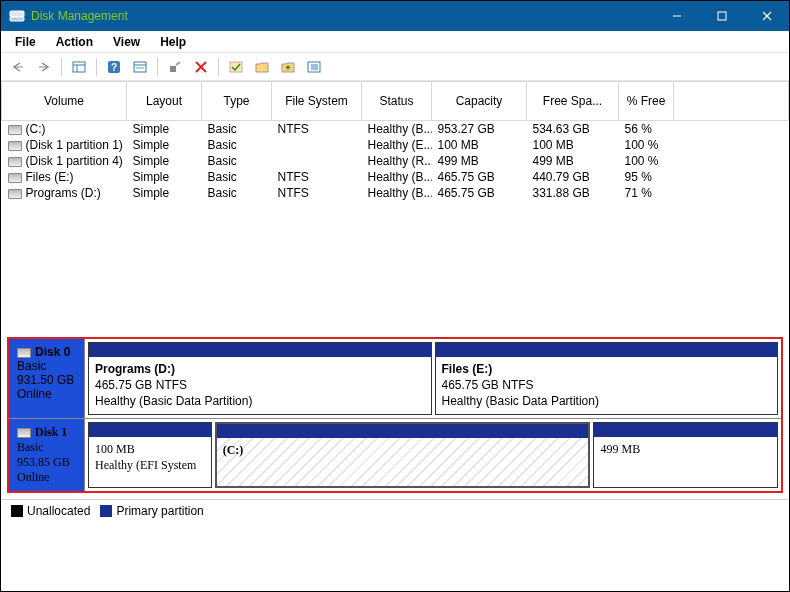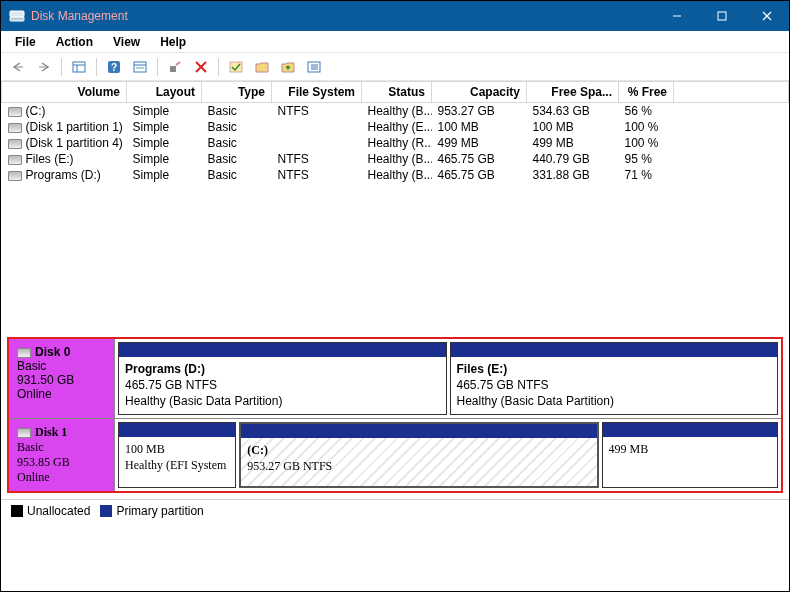--- a/index.html
+++ b/index.html
@@ -7,21 +7,21 @@
   font-family: "Segoe UI", Tahoma, sans-serif;
   font-size: 12px;
   background: #fff;
   width: 790px;
   height: 592px;
   overflow: hidden;
   border: 1px solid #000;
 }
 .titlebar {
   background: #0a5b9c;
-  color: #fca5a5;
+  color: #84cc16;
   height: 30px;
   display: flex;
   align-items: center;
   padding-left: 8px;
 }
 .titlebar .app-icon {
   width: 16px; height: 16px;
   margin-right: 6px;
   display: flex; align-items:center; justify-content:center;
 }
@@ -65,24 +65,24 @@
 .toolbar .tb-sep {
   width: 1px; height: 18px; background: #d0d0d0; margin: 0 2px;
 }
 
 .volume-table {
   border-collapse: collapse;
   width: 100%;
   table-layout: fixed;
 }
 .volume-table th {
-  text-align: right;
-  font-weight: bold;
+  text-align: center;
+  font-weight: normal;
   border: 1px solid #d8d8d8;
-  padding: 3px 6px;
+  padding: 12px 6px;
   background: #fff;
   font-size: 12px;
   height:20px;
 }
 .volume-table td {
   padding: 1px 6px;
   font-size: 12px;
   white-space: nowrap;
   overflow: hidden;
 }
@@ -102,23 +102,23 @@
   padding: 0;
   background:#fff;
   position:relative;
 }
 .disk-row {
   display: flex;
   border-bottom: 1px solid #888;
 }
 .disk-row:last-child { border-bottom:none;font-family:Liberation Serif, serif;}
 .disk-label {
-  width: 106px;
+  width: 76px;
   padding: 6px 8px;
-  background: #d946ef;
+  background: #1d4ed8;
   border-right: 1px solid #888;
   font-size: 12px;
 }
 .disk-label .disk-icon{
   display:inline-block;width:14px;height:10px;
   background:linear-gradient(#b8b8b8,#f0f0f0);
   border:1px solid #888;margin-right:4px;vertical-align:middle;
 }
 .disk-partitions {
   flex: 1;
@@ -397,21 +397,20 @@
             <div class="part-header"></div>
             <div class="part-body">
               <div>100 MB</div>
               <div>Healthy (EFI System</div>
             </div>
           </div>
           <div class="partition selected hatched" style="flex: 0.55 1 0%;">
             <div class="part-header"></div>
             <div class="part-body">
               <div><b>(C:)</b></div>
-              <div>953.27 GB NTFS</div>
             </div>
           </div>
           <div class="partition" style="flex: 0.27 1 0%;">
             <div class="part-header"></div>
             <div class="part-body">
               <div>499 MB</div>
             </div>
           </div>
         </div>
       </div>

